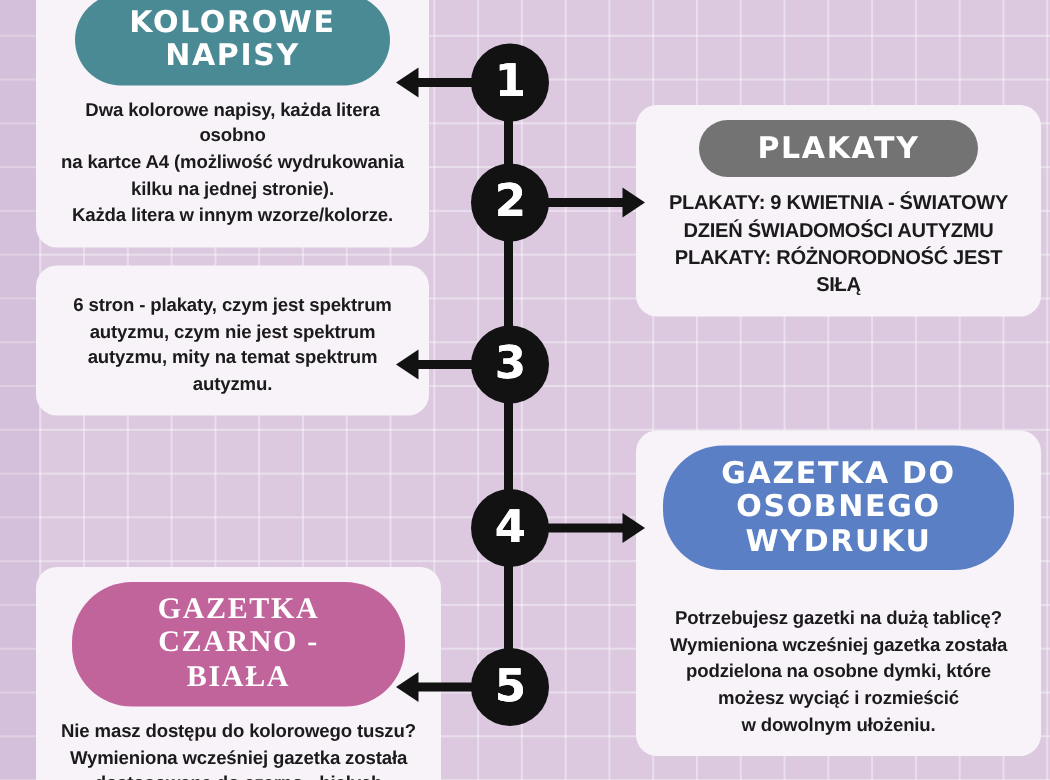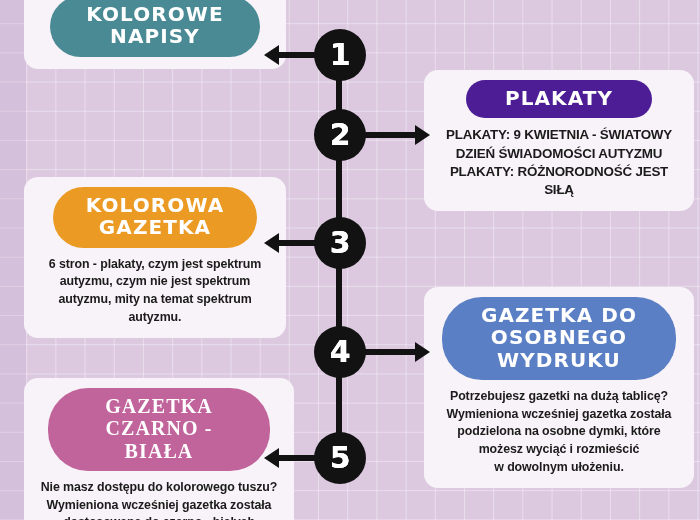--- a/index.html
+++ b/index.html
@@ -130,21 +130,21 @@
   .body-text.upper {
     font-size: 13.4px;
     line-height: 1.36;
     letter-spacing: -0.2px;
   }
 
   
   #card-1 { left: 24px;  top: -14px;  width: 262px; }
   #card-2 { left: 424px; top: 70px;   width: 270px; }
   #card-3 { left: 24px;  top: 177px;  width: 262px; }
-  #card-4 { left: 424px; top: 287px;  width: 270px; }
+  #card-4 { left: 424px; top: 287px;  width: 270px; gap: 16px; }
   #card-5 { left: 24px;  top: 378px;  width: 270px; }
 </style>
 </head>
 <body>
 
 <div id="grid-bg">
   <div id="grid-bg-shade"></div>
 </div>
 
 <div id="timeline">
@@ -160,32 +160,34 @@
   <div class="node" style="left:314px; top:29px;">1</div>
   <div class="node" style="left:314px; top:109px;">2</div>
   <div class="node" style="left:314px; top:217px;">3</div>
   <div class="node" style="left:314px; top:326px;">4</div>
   <div class="node" style="left:314px; top:432px;">5</div>
 </div>
 
 <div class="card" id="card-1">
   <div class="pill" style="background:#4a8a94; width:88%;">KOLOROWE
 NAPISY</div>
+  <div class="body-text">Dwa kolorowe napisy, każda litera osobno
+na kartce A4 (możliwość wydrukowania
+kilku na jednej stronie).
+Każda litera w innym wzorze/kolorze.</div>
 </div>
 
 <div class="card" id="card-2">
-  <div class="pill" style="background:#4c1d95; width:76%;">PLAKATY</div>
+  <div class="pill" style="background:#737373; width:76%;">PLAKATY</div>
   <div class="body-text upper">PLAKATY:  9 KWIETNIA -  ŚWIATOWY
 DZIEŃ ŚWIADOMOŚCI AUTYZMU
 PLAKATY: RÓŻNORODNOŚĆ JEST SIŁĄ</div>
 </div>
 
 <div class="card" id="card-3">
-  <div class="pill" style="background:#eb9a24; width:86%;">KOLOROWA
-GAZETKA</div>
   <div class="body-text">6 stron - plakaty, czym jest spektrum
 autyzmu, czym nie jest spektrum
 autyzmu, mity na temat spektrum
 autyzmu.</div>
 </div>
 
 <div class="card" id="card-4">
   <div class="pill" style="background:#5b7fc4; width:95%;">GAZETKA DO
 OSOBNEGO WYDRUKU</div>
   <div class="body-text">Potrzebujesz gazetki na dużą tablicę?

